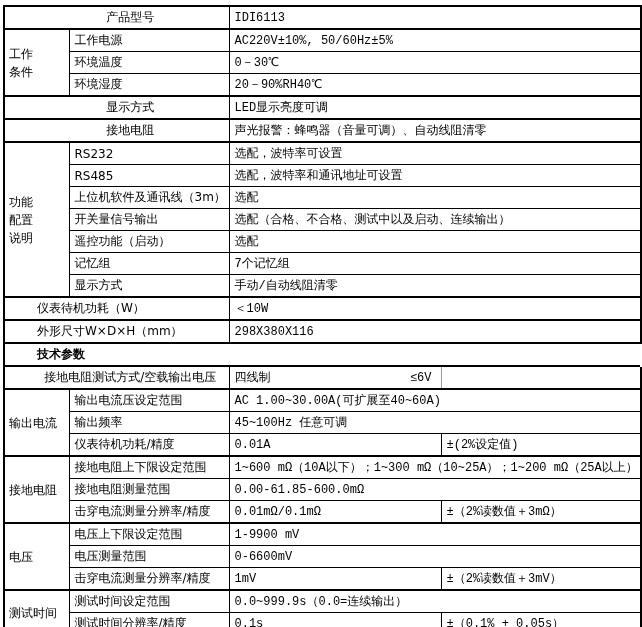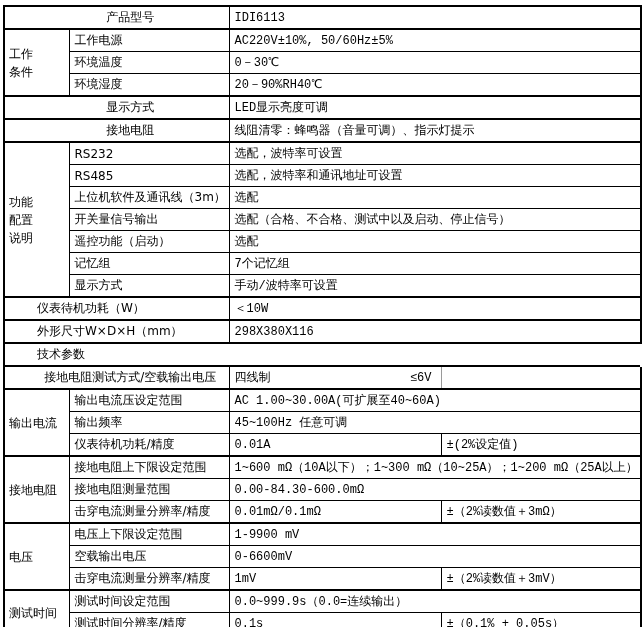--- a/index.html
+++ b/index.html
@@ -35,21 +35,21 @@
   td.flexcell .inner {
     display:flex; justify-content:space-between; align-items:center;
     padding-right:4px;
   }
   
   .bt2 { border-top-width:2px; }
   .bb2 { border-bottom-width:2px; }
   .bl2 { border-left-width:2px;padding-left:32px; }
   .br2 { border-right-width:2px; }
   
-  td.tech { border-right-color:#ffffff; }
+  td.tech { border-right-color:#ffffff;font-weight:bold; }
   td.grayR { border-right-color:#9a9a9a; }
 </style>
 </head>
 <body>
 
 <table class="spec">
   <colgroup>
     <col style="width:65px">
       <col style="width:160px">
       <col style="width:212px">
@@ -77,53 +77,53 @@
     <td colspan="2" class="val br2">20－90%RH40℃</td>
   </tr>
 
   <tr>
     <td colspan="2" class="center bt2 bl2">显示方式</td>
     <td colspan="2" class="val bt2 br2">LED显示亮度可调</td>
   </tr>
 
   <tr>
     <td colspan="2" class="center bt2 bl2">接地电阻</td>
-    <td colspan="2" class="val bt2 br2">线阻清零：蜂鸣器（音量可调）、指示灯提示</td>
+    <td colspan="2" class="val bt2 br2">声光报警：蜂鸣器（音量可调）、自动线阻清零</td>
   </tr>
 
   <tr>
     <td rowspan="7" class="group bt2 bl2">功能
 配置
 说明</td>
     <td class="bt2">RS232</td>
     <td colspan="2" class="val bt2 br2">选配，波特率可设置</td>
   </tr>
   <tr>
     <td>RS485</td>
     <td colspan="2" class="val br2">选配，波特率和通讯地址可设置</td>
   </tr>
   <tr>
     <td>上位机软件及通讯线（3m）</td>
     <td colspan="2" class="val br2">选配</td>
   </tr>
   <tr>
     <td>开关量信号输出</td>
-    <td colspan="2" class="val br2">选配（合格、不合格、测试中以及启动、停止信号）</td>
+    <td colspan="2" class="val br2">选配（合格、不合格、测试中以及启动、连续输出）</td>
   </tr>
   <tr>
     <td>遥控功能（启动）</td>
     <td colspan="2" class="val br2">选配</td>
   </tr>
   <tr>
     <td>记忆组</td>
     <td colspan="2" class="val br2">7个记忆组</td>
   </tr>
   <tr>
     <td>显示方式</td>
-    <td colspan="2" class="val br2">手动/波特率可设置</td>
+    <td colspan="2" class="val br2">手动/自动线阻清零</td>
   </tr>
 
   <tr>
     <td colspan="2" class="bt2 bl2">仪表待机功耗（W）</td>
     <td colspan="2" class="val bt2 br2">＜10W</td>
   </tr>
 
   <tr>
     <td colspan="2" class="bt2 bl2">外形尺寸W×D×H（mm）</td>
     <td colspan="2" class="val bt2 br2">298X380X116</td>
@@ -159,35 +159,35 @@
     <td class="prec br2">±(2%设定值)</td>
   </tr>
 
   <tr>
     <td rowspan="3" class="group bt2 bl2">接地电阻</td>
     <td class="bt2">接地电阻上下限设定范围</td>
     <td colspan="2" class="val bt2 br2">1~600 mΩ（10A以下）；1~300 mΩ（10~25A）；1~200 mΩ（25A以上）</td>
   </tr>
   <tr>
     <td>接地电阻测量范围</td>
-    <td colspan="2" class="val br2">0.00-84.30-600.0mΩ</td>
+    <td colspan="2" class="val br2">0.00-61.85-600.0mΩ</td>
   </tr>
   <tr>
     <td>击穿电流测量分辨率/精度</td>
     <td class="val">0.01mΩ/0.1mΩ</td>
     <td class="prec br2">±（2%读数值＋3mΩ）</td>
   </tr>
 
   <tr>
     <td rowspan="3" class="group bt2 bl2">电压</td>
     <td class="bt2">电压上下限设定范围</td>
     <td colspan="2" class="val bt2 br2">1-9900 mV</td>
   </tr>
   <tr>
-    <td>空载输出电压</td>
+    <td>电压测量范围</td>
     <td colspan="2" class="val br2">0-6600mV</td>
   </tr>
   <tr>
     <td>击穿电流测量分辨率/精度</td>
     <td class="val">1mV</td>
     <td class="prec br2">±（2%读数值＋3mV）</td>
   </tr>
 
   <tr>
     <td rowspan="2" class="group bt2 bl2 bb2">测试时间</td>

